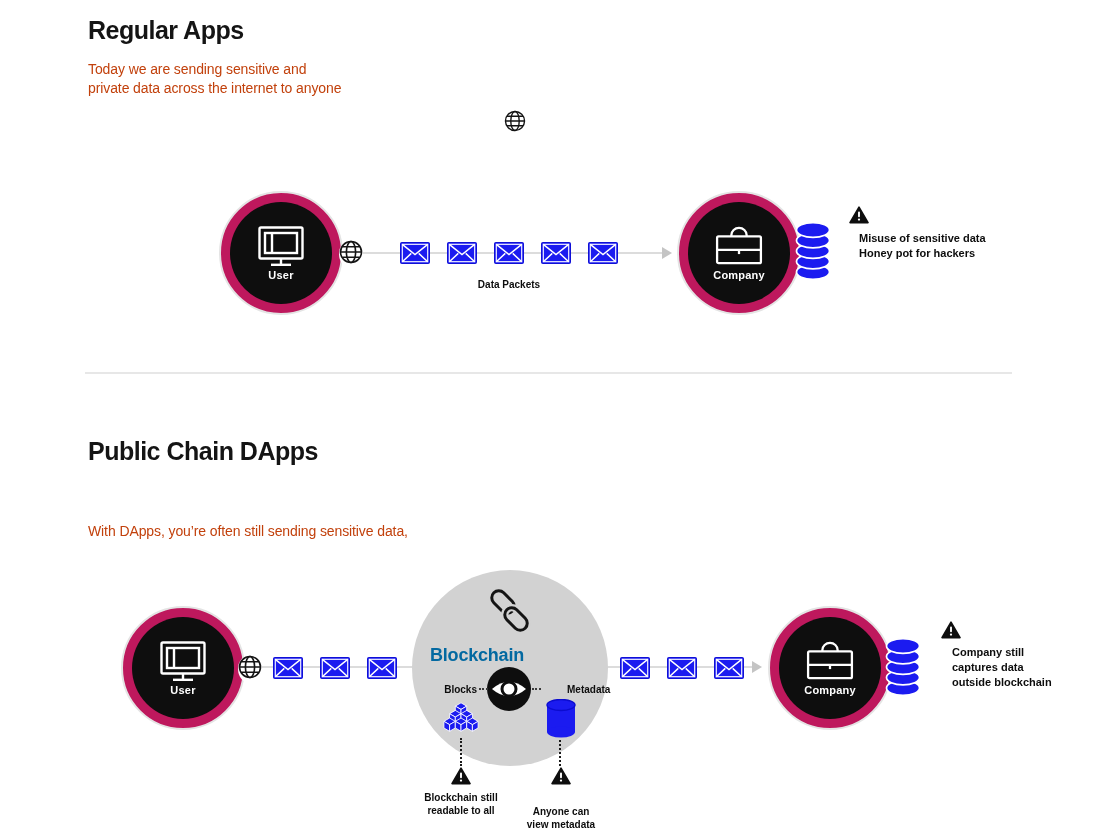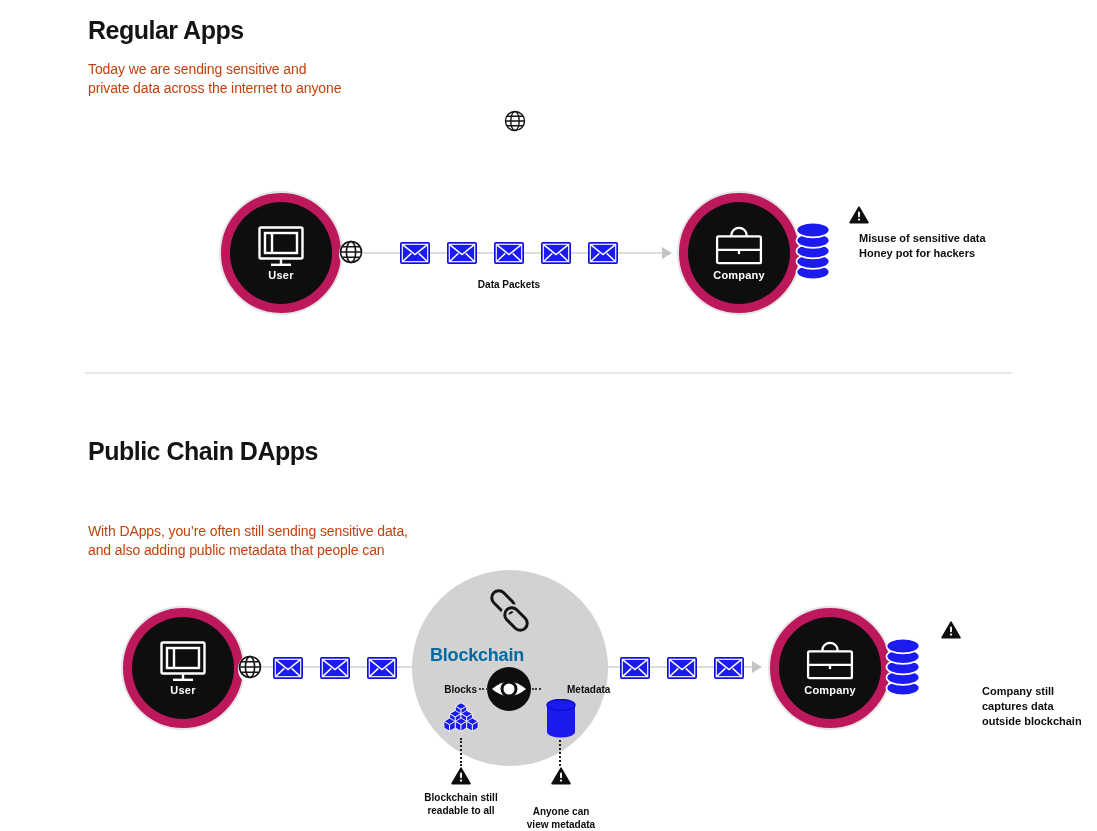--- a/index.html
+++ b/index.html
@@ -161,21 +161,20 @@
   <div class="abs warn-text" style="left:859px; top:231px;">
     <div>Misuse of sensitive data</div>
     <div>Honey pot for hackers</div>
   </div>
 
   <div class="divider"></div>
 
   <div class="abs title" style="left:88px; top:437px;">Public Chain DApps</div>
   <div class="abs subtitle" style="left:88px; top:498px;margin-top:24px;">
     <div>With DApps, you’re often still sending sensitive data,</div>
-    <div>and also adding public metadata that people can</div>
   </div>
 
   <div class="hline" style="left:250px; top:666px; width:165px;"></div>
   <div class="hline" style="left:606px; top:666px; width:148px;"></div>
   <div class="arrow-right" style="left:752px; top:661px;"></div>
 
   <div class="node" style="left:121px; top:606px;">
     <div class="node-inner">
       <svg width="46" height="40" viewBox="0 0 46 40" fill="none" stroke="#ffffff" stroke-width="2.4">
         <rect x="1.5" y="1.5" width="43" height="31" rx="1.5"></rect>
@@ -340,19 +339,19 @@
     </svg>
   </div>
 
   <div class="abs z5" style="left:941px; top:621px;">
     <svg width="20" height="18" viewBox="0 0 20 18">
       <path d="M10,1.2 L19,16.6 H1 Z" fill="#0e0e0e" stroke="#0e0e0e" stroke-width="1.6" stroke-linejoin="round"></path>
       <rect x="9.05" y="5.6" width="1.9" height="5.6" rx="0.9" fill="#fff"></rect>
       <circle cx="10" cy="13.6" r="1.15" fill="#fff"></circle>
     </svg>
   </div>
-  <div class="abs warn-text" style="left:982px; top:645px;margin-top:39px;">
+  <div class="abs warn-text" style="left:952px; top:645px;">
     <div>Company still</div>
     <div>captures data</div>
     <div>outside blockchain</div>
   </div>
 
 </div>
 
 </body></html>

